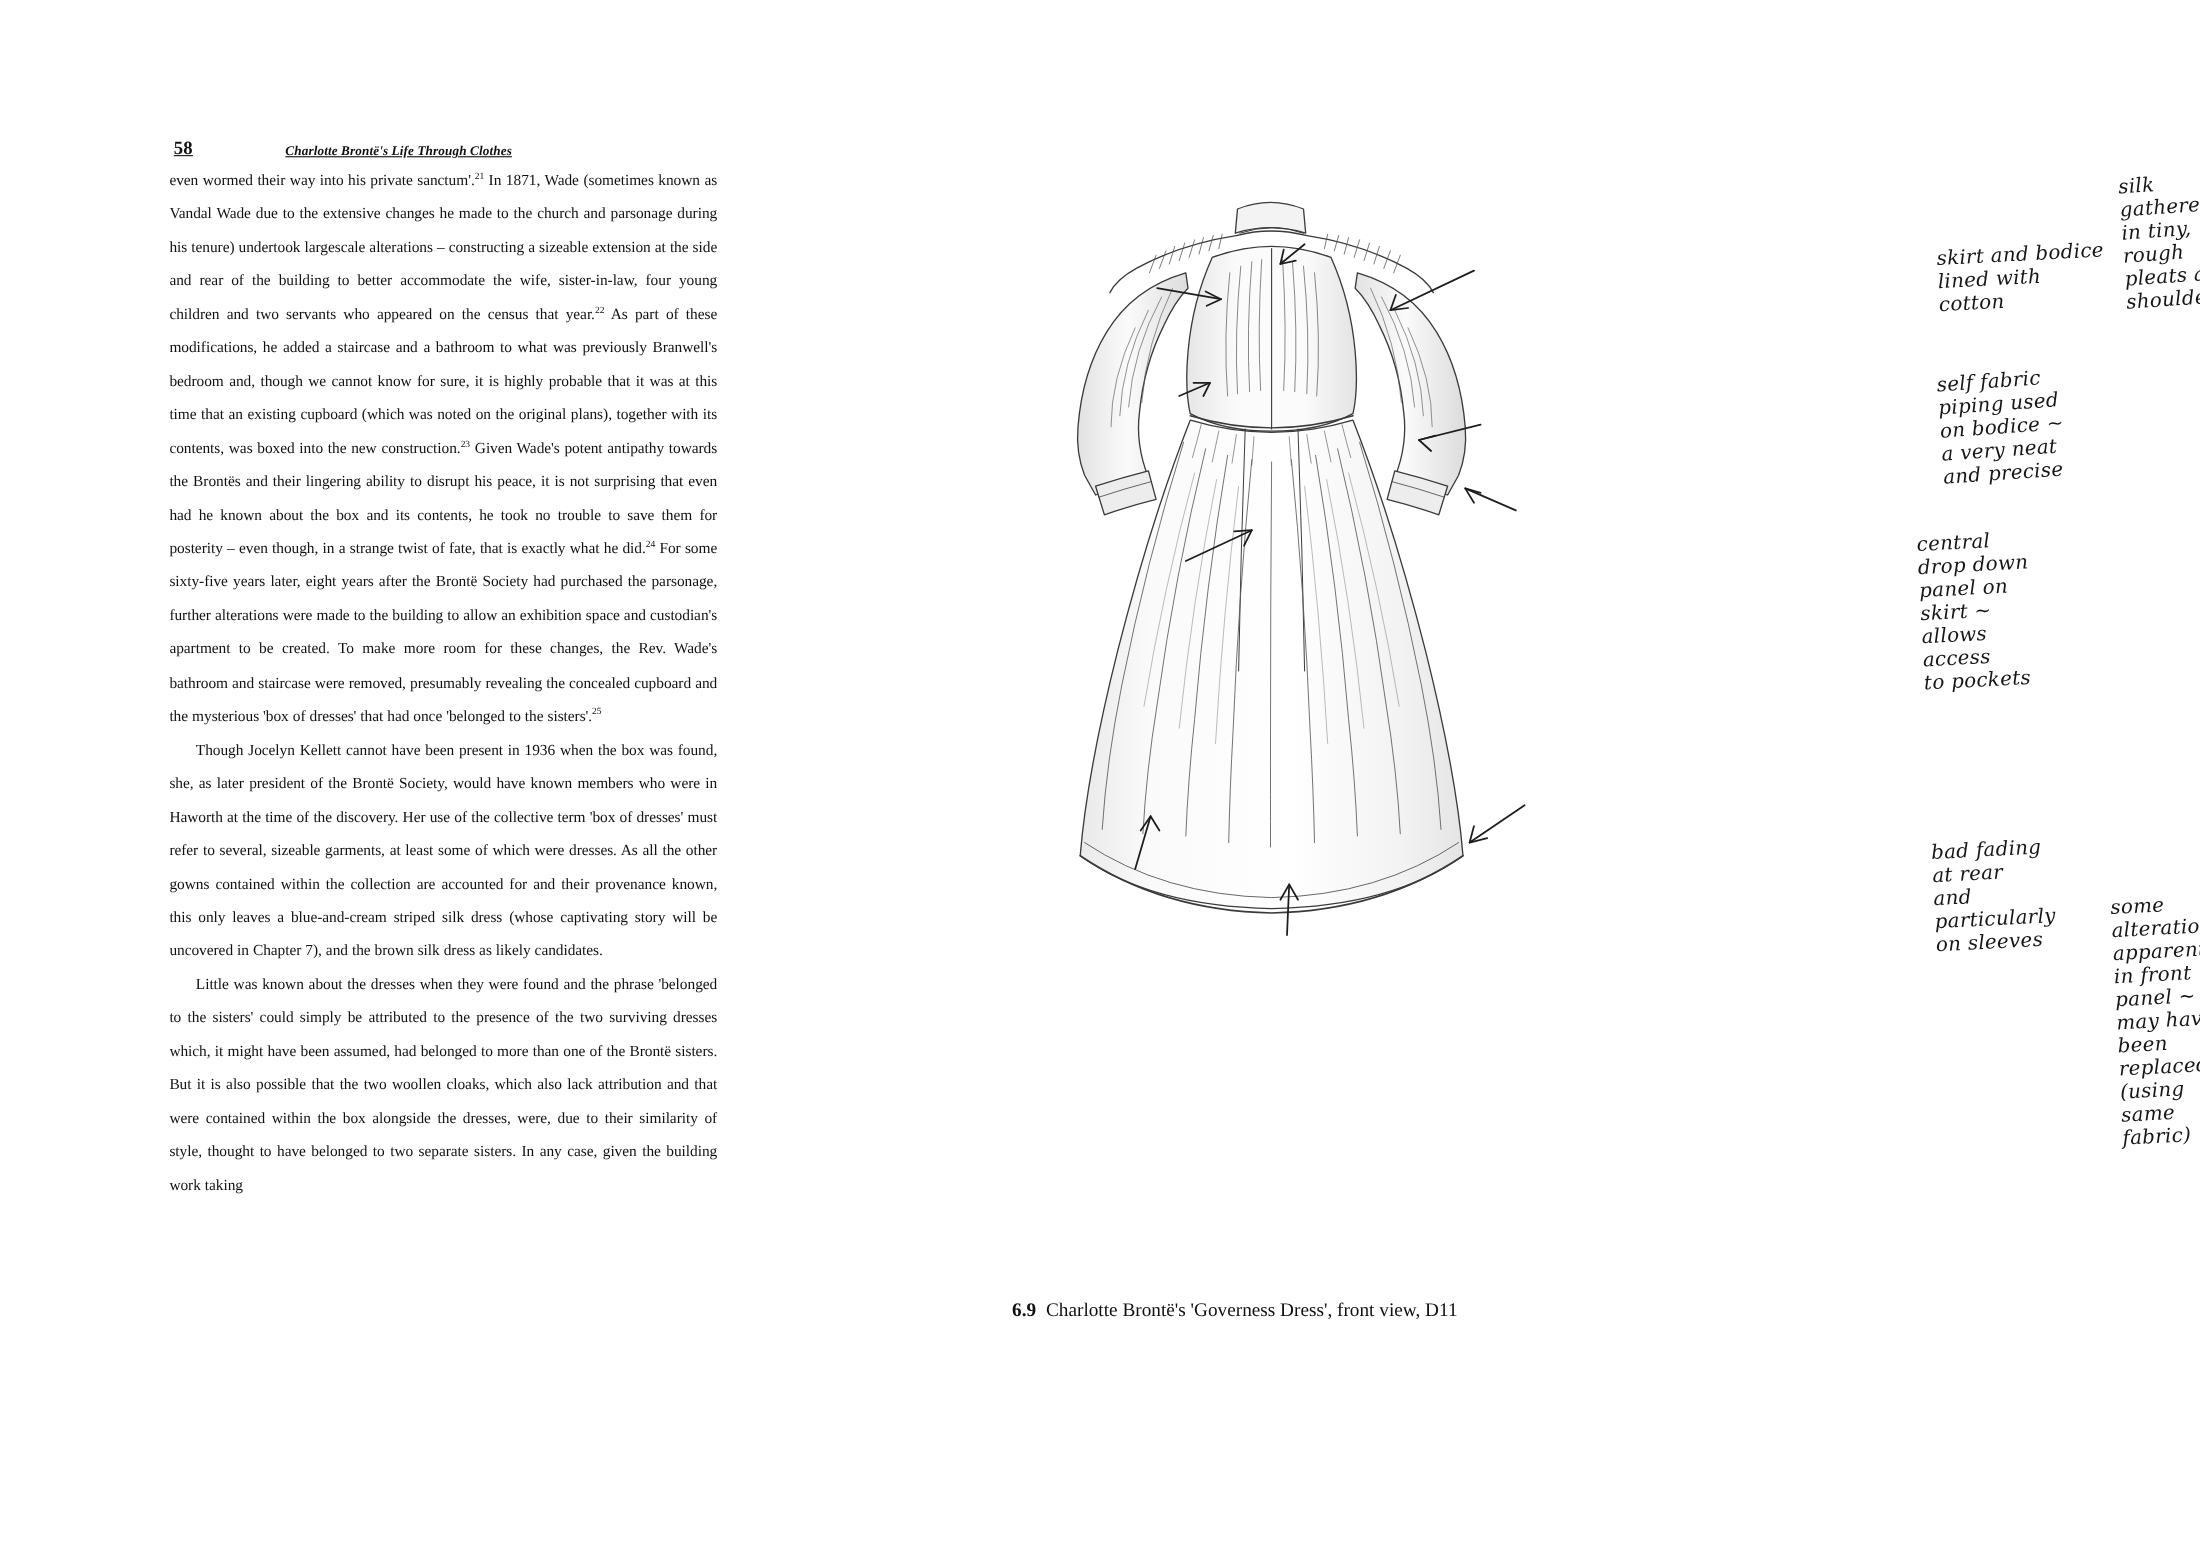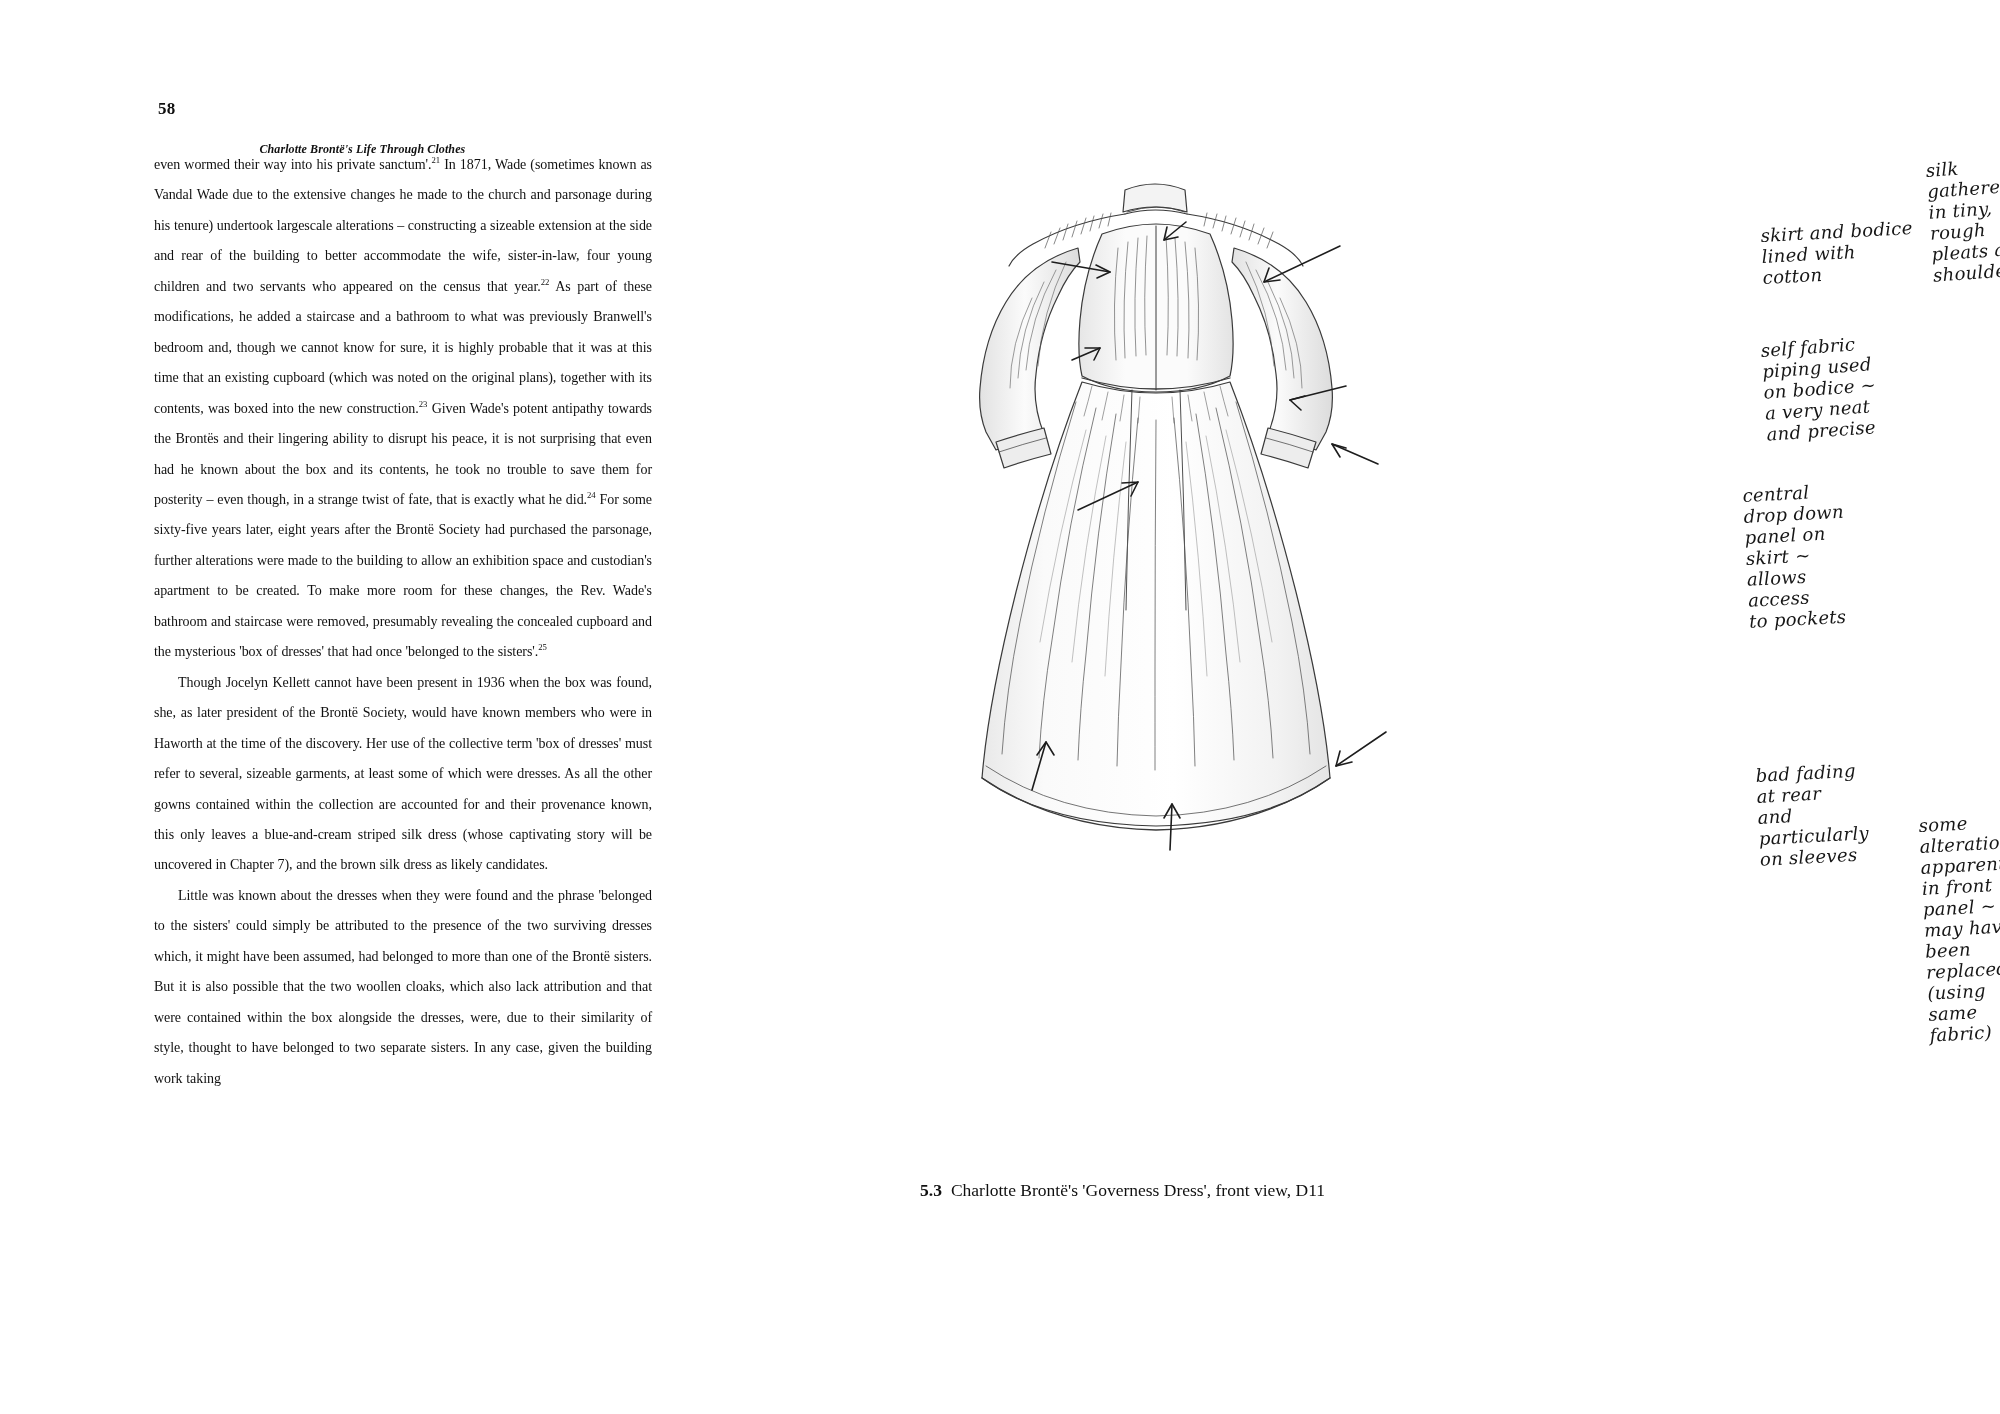--- a/index.html
+++ b/index.html
@@ -11,22 +11,22 @@
     overflow:hidden;
     position:relative;
   }
   .page{position:absolute;inset:0;}
 
   
   .left-page{
     position:absolute;left:0;top:0;width:830px;height:1414px;
   }
   .running-head{
-    position:absolute;left:158px;top:99px;width:520px;
-    display:flex;align-items:flex-start;
+    position:absolute;left:158px;top:87px;width:520px;
+    display:flex;align-items:flex-end;text-decoration:underline;
   }
   .folio{
     font-size:17px;font-weight:700;letter-spacing:.2px;
     font-family:"Liberation Serif",serif;
   }
   .head-title{
     margin-left:84px;
     font-style:italic;font-weight:700;font-size:12px;
     letter-spacing:.1px;white-space:nowrap;margin-top:43px;
   }
@@ -327,17 +327,17 @@
 on sleeves</div>
       <div class="anno" style="left: 1088px; top: 815px; transform: rotate(-3deg); font-size: 18px;">some alteration apparent
 in front panel ~
 may have been
 replaced
 (using same fabric)</div>
 
     </div>
 
     <div class="caption">
-      <span class="num">5.3</span><span class="txt">Charlotte Brontë's 'Governess Dress', front view, D11</span>
+      <span class="num">6.9</span><span class="txt">Charlotte Brontë's 'Governess Dress', front view, D11</span>
     </div>
 
   </div>
 </div>
 
 </body></html>

